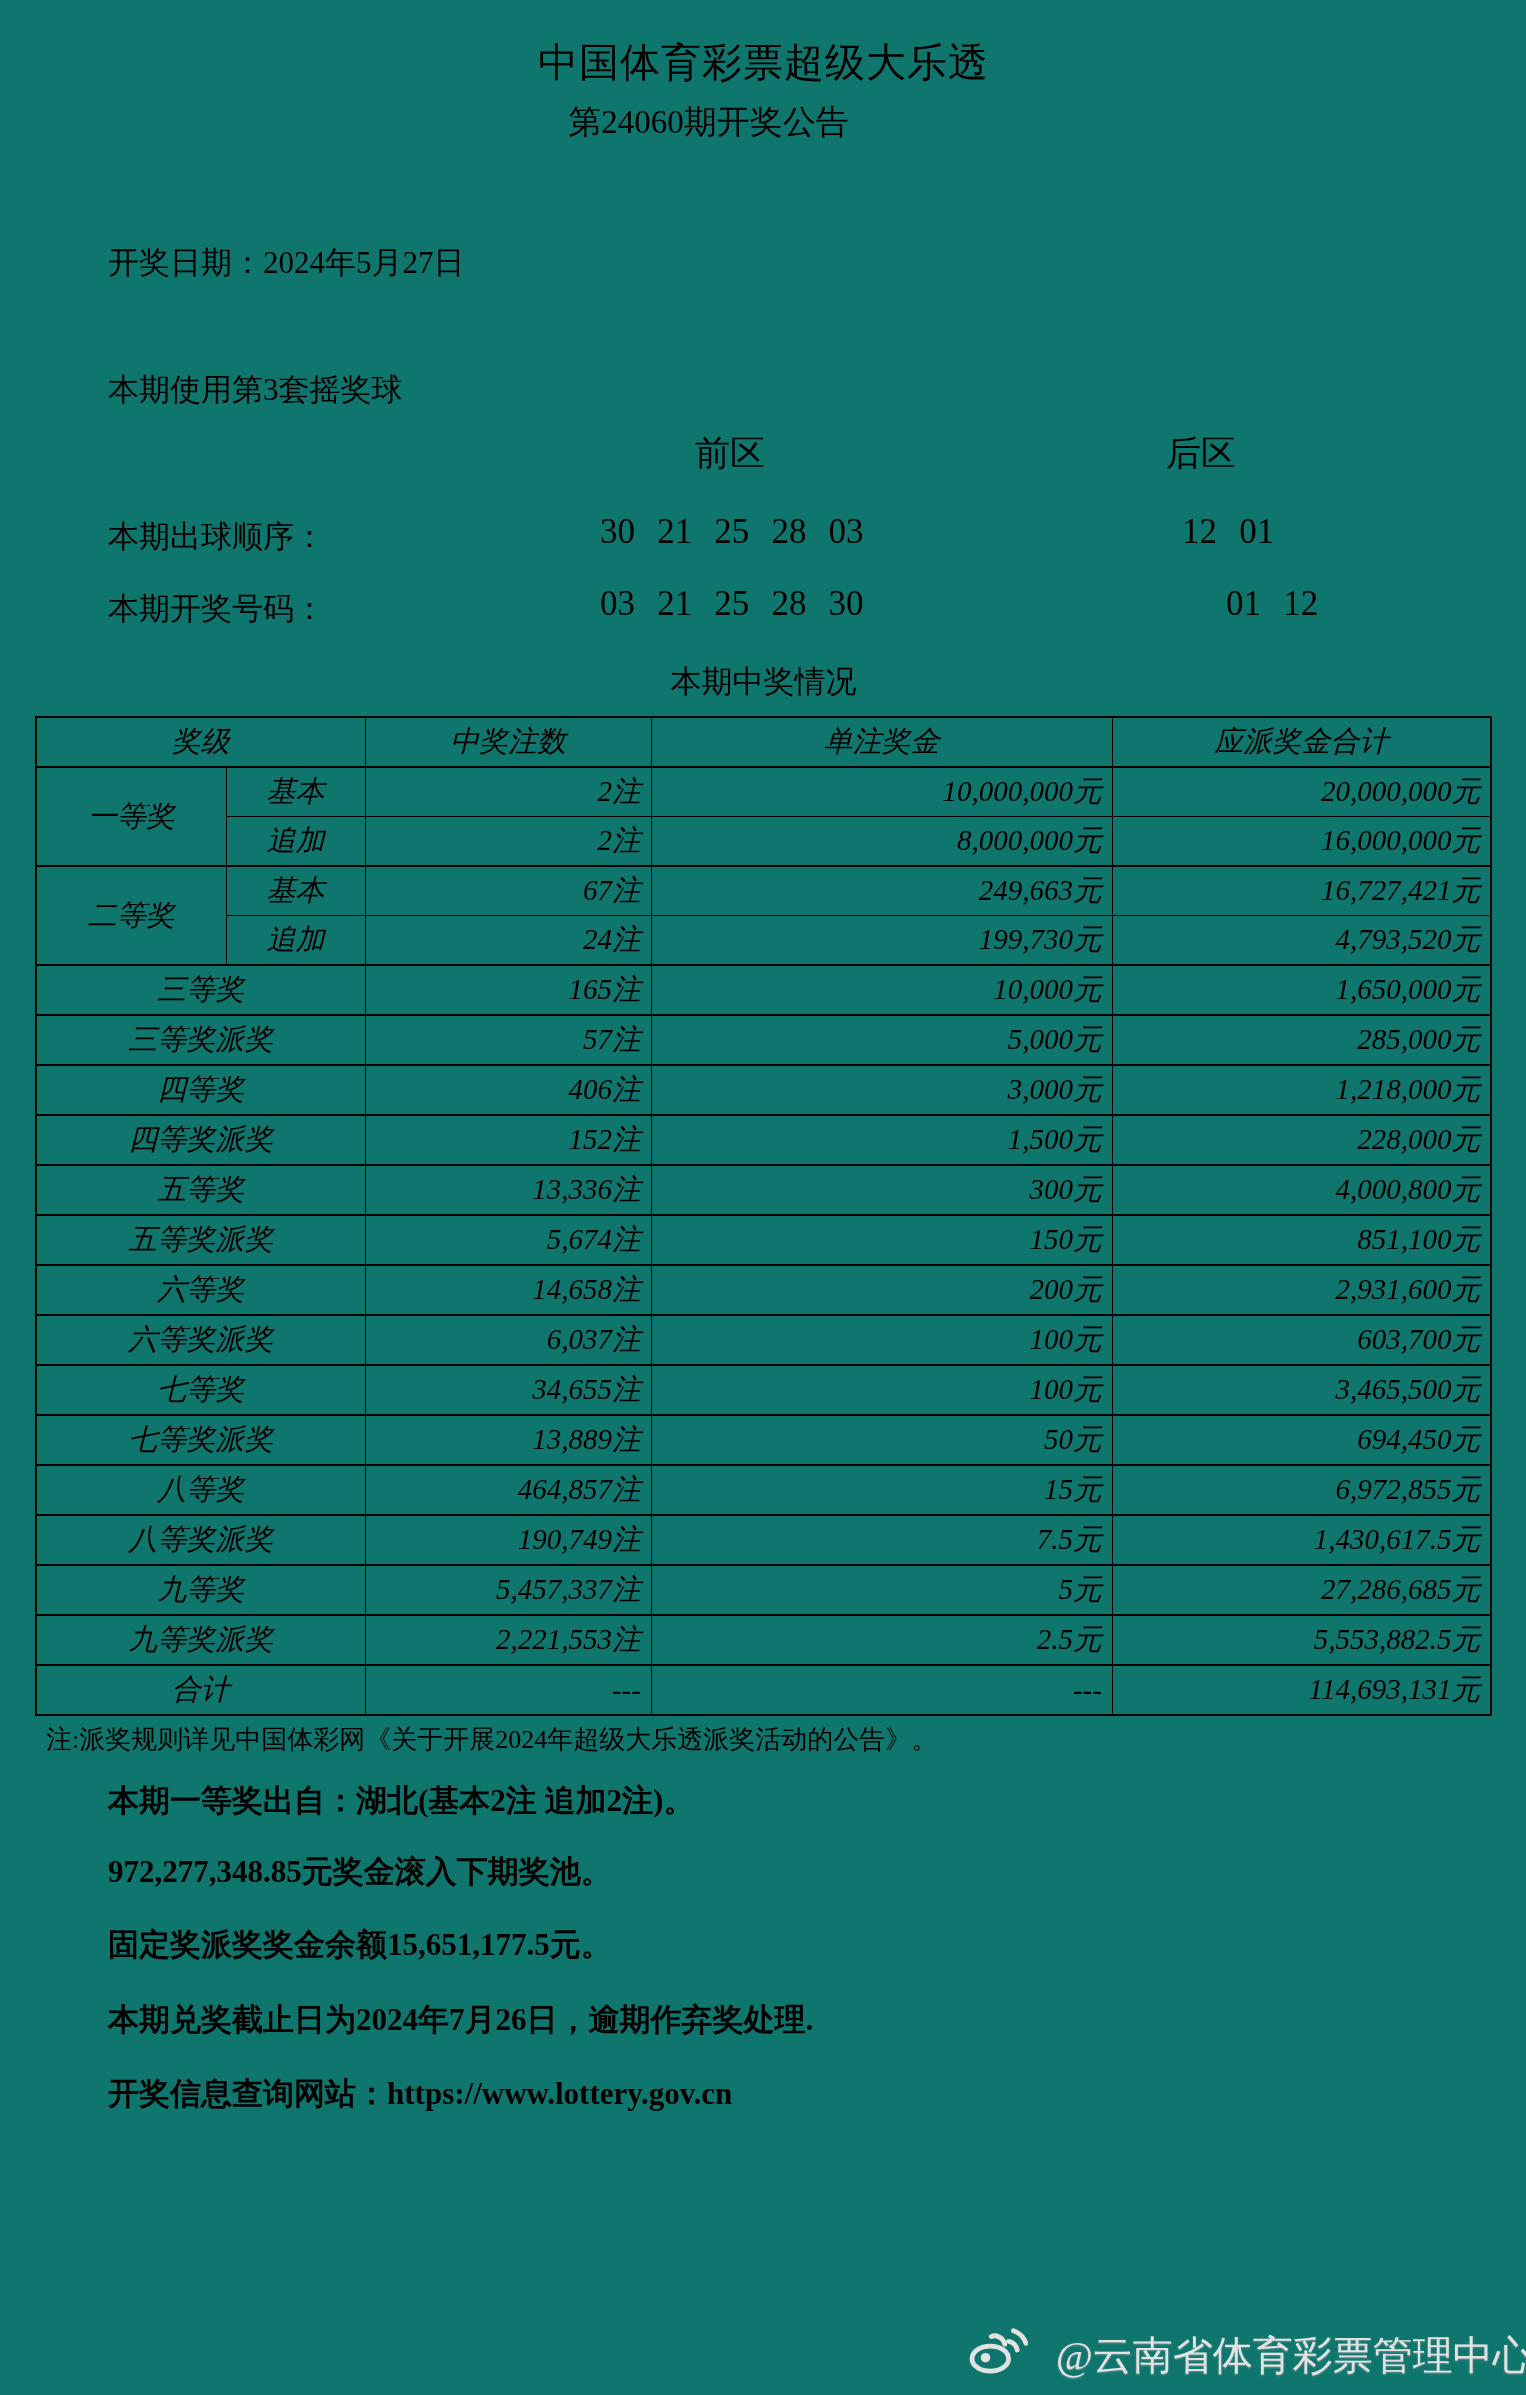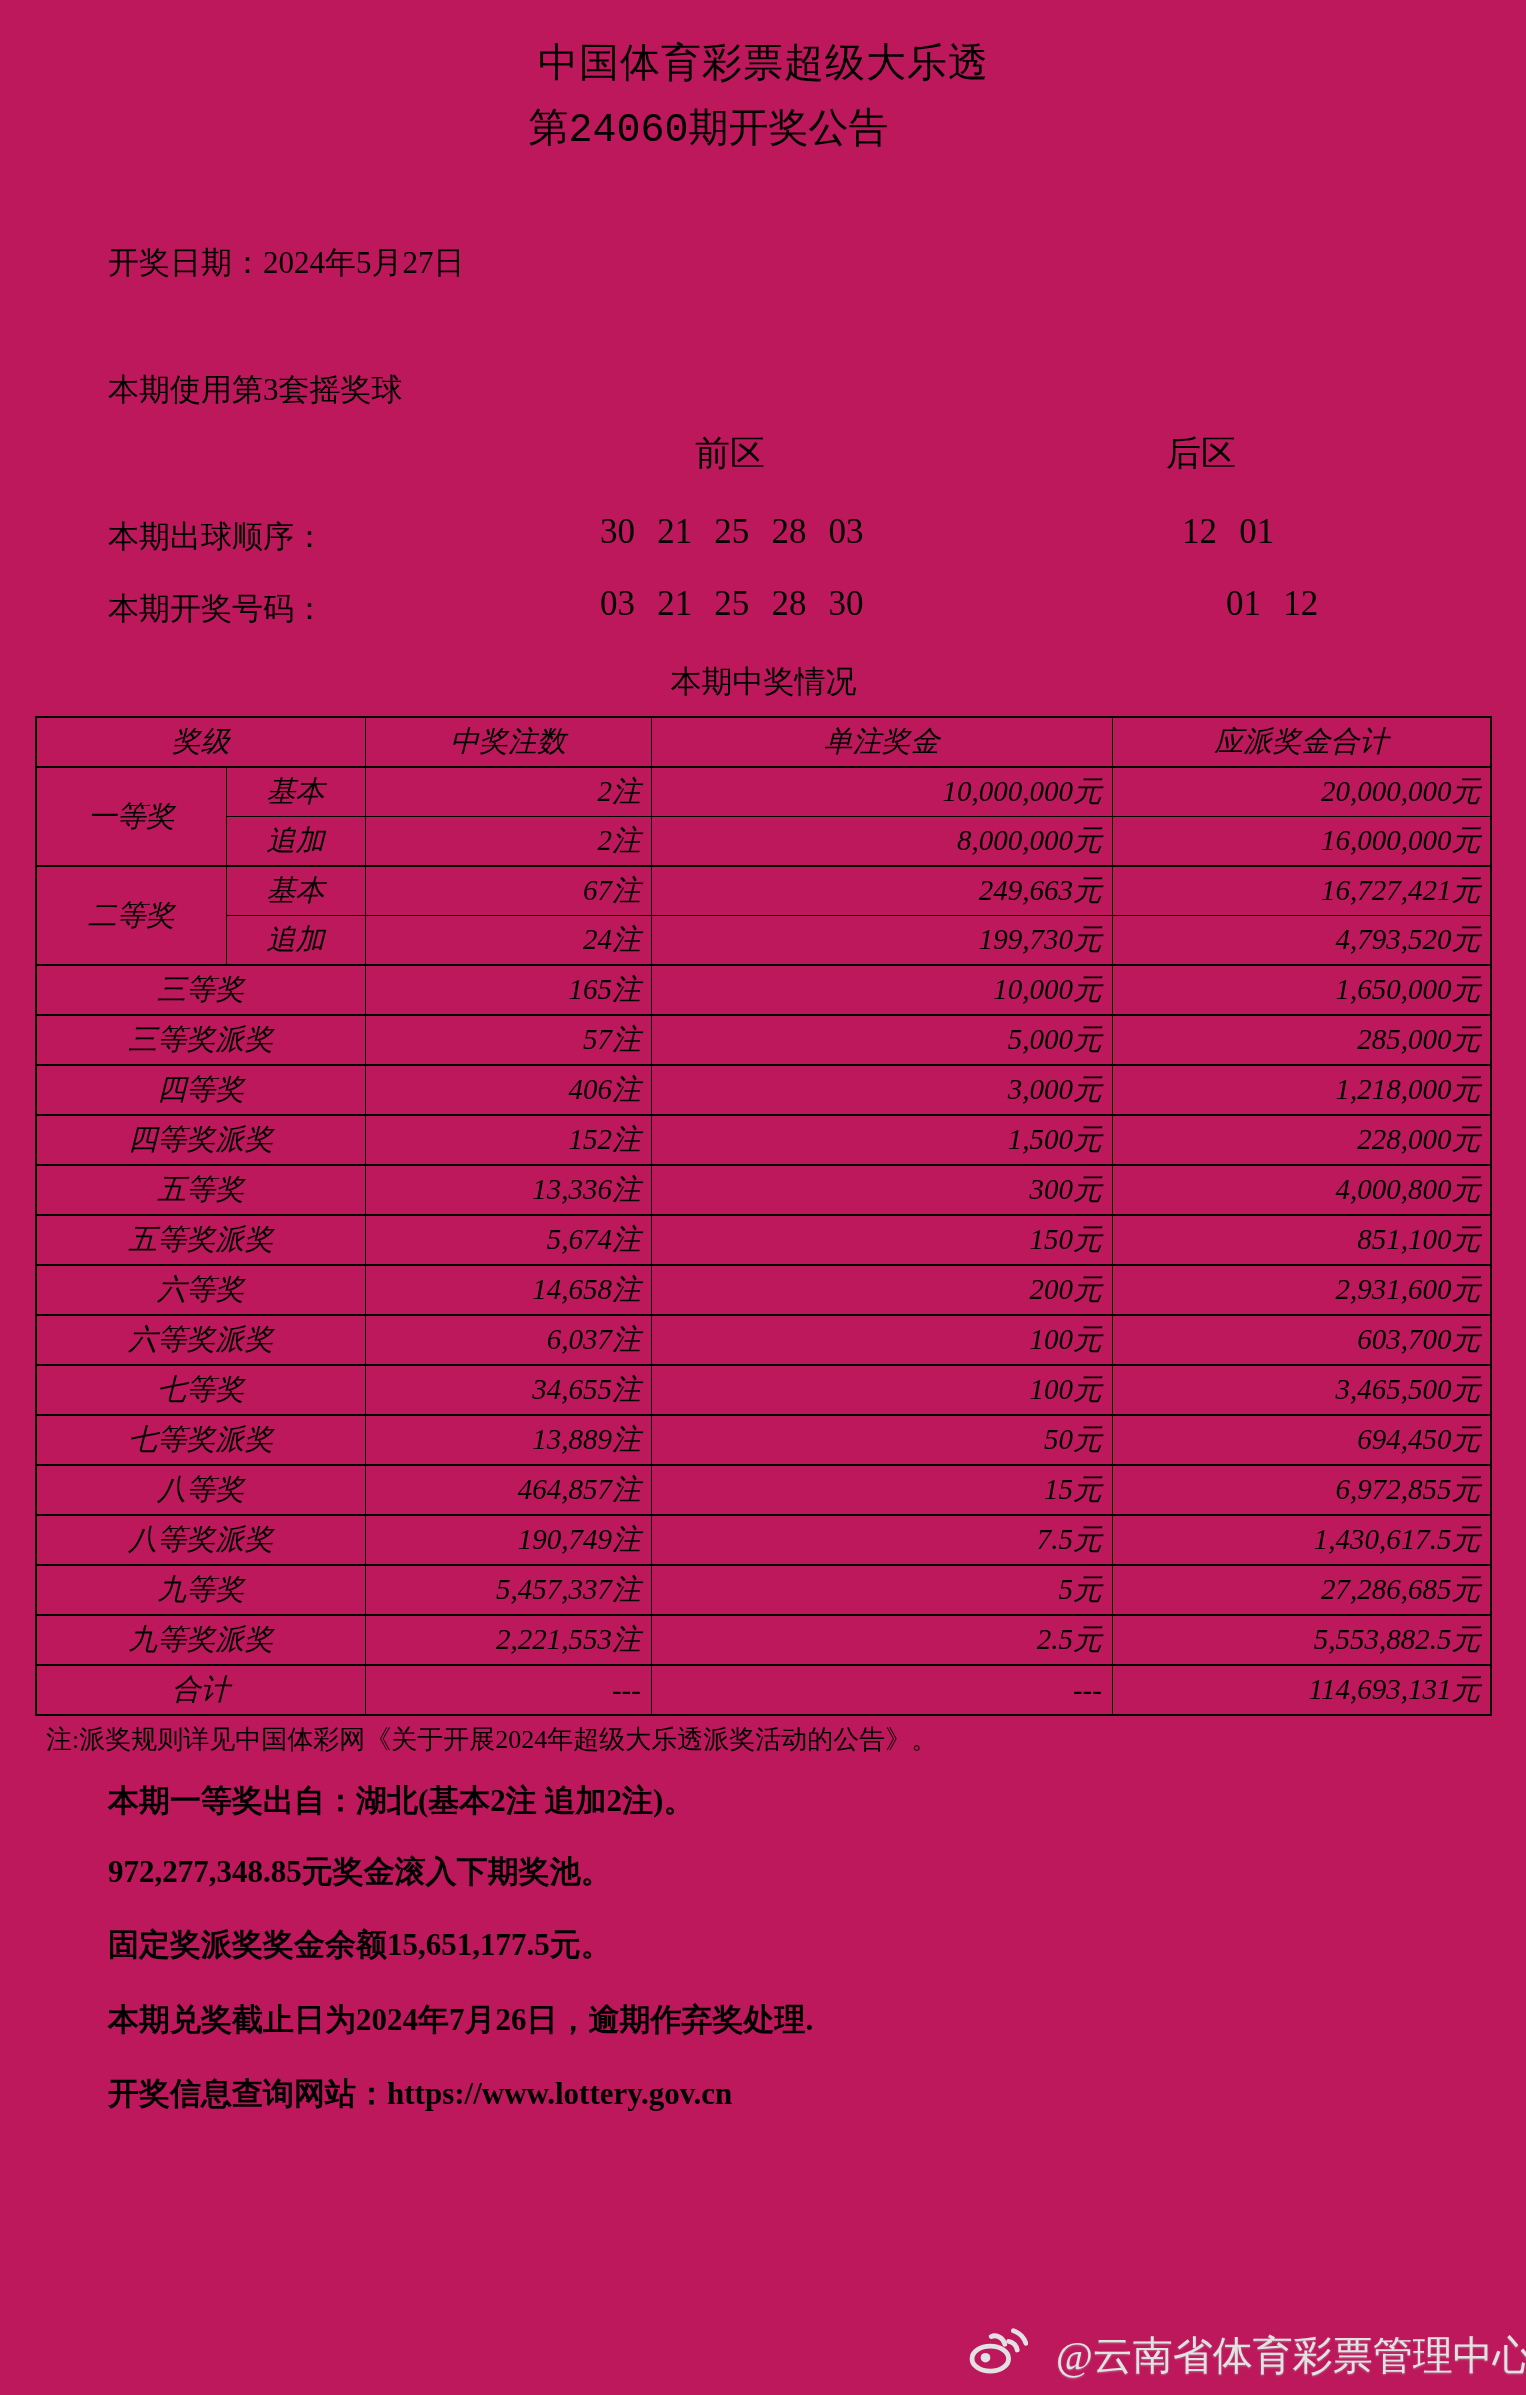--- a/index.html
+++ b/index.html
@@ -1,28 +1,28 @@
 <!DOCTYPE html>
 <html><head>
 <meta charset="utf-8">
 <style>
   html,body{margin:0;padding:0;background:#ffffff;}
   .page{
     position:relative;
     width:1527px;
     height:2396px;
-    background:#be185d;
+    background:#0f766e;
     color:#000;
     font-family:"Liberation Serif","DejaVu Serif",serif;
     overflow:hidden;
   }
   .abs{position:absolute;white-space:nowrap;}
   .center{text-align:center;}
   .title{left:0;top:35px;width:1527px;font-size:40px;letter-spacing:1px;}
-  .subtitle{left:0;top:100px;width:1417px;font-size:40px;font-family:Liberation Mono, monospace;}
+  .subtitle{left:0;top:100px;width:1417px;font-size:33px;}
   .bodytext{font-size:31px;}
   .zonehead{font-size:35px;width:192px;text-align:center;}
   .balls{font-size:35px;word-spacing:13.4px;}
   .tabletitle{left:0;top:661px;width:1527px;font-size:31px;}
   .prize-table{
     position:absolute;left:35px;top:716px;width:1456px;
     border-collapse:collapse;table-layout:fixed;
     border:2.9px solid #000;
     font-style:italic;
   }

